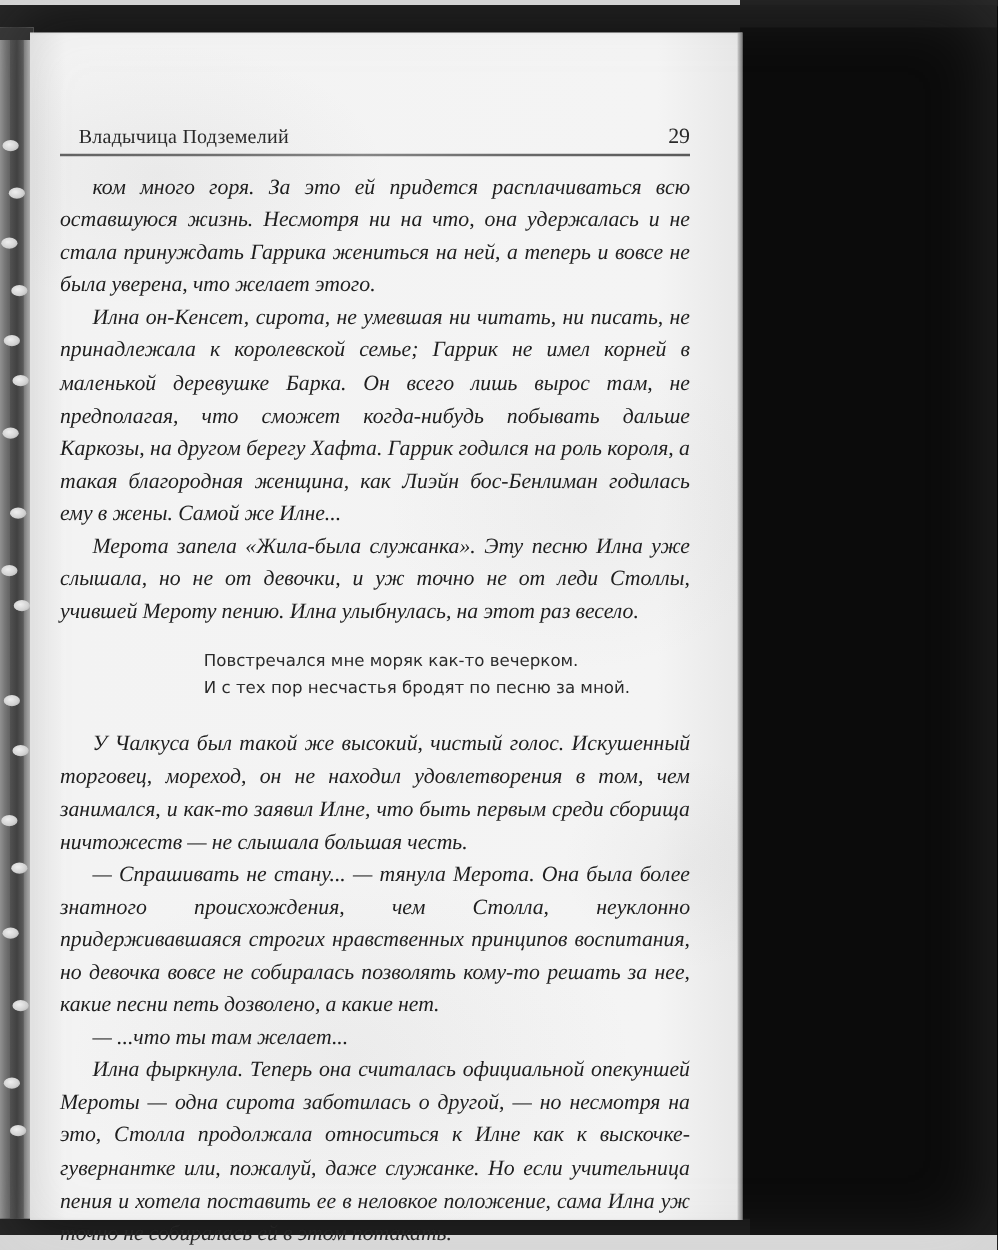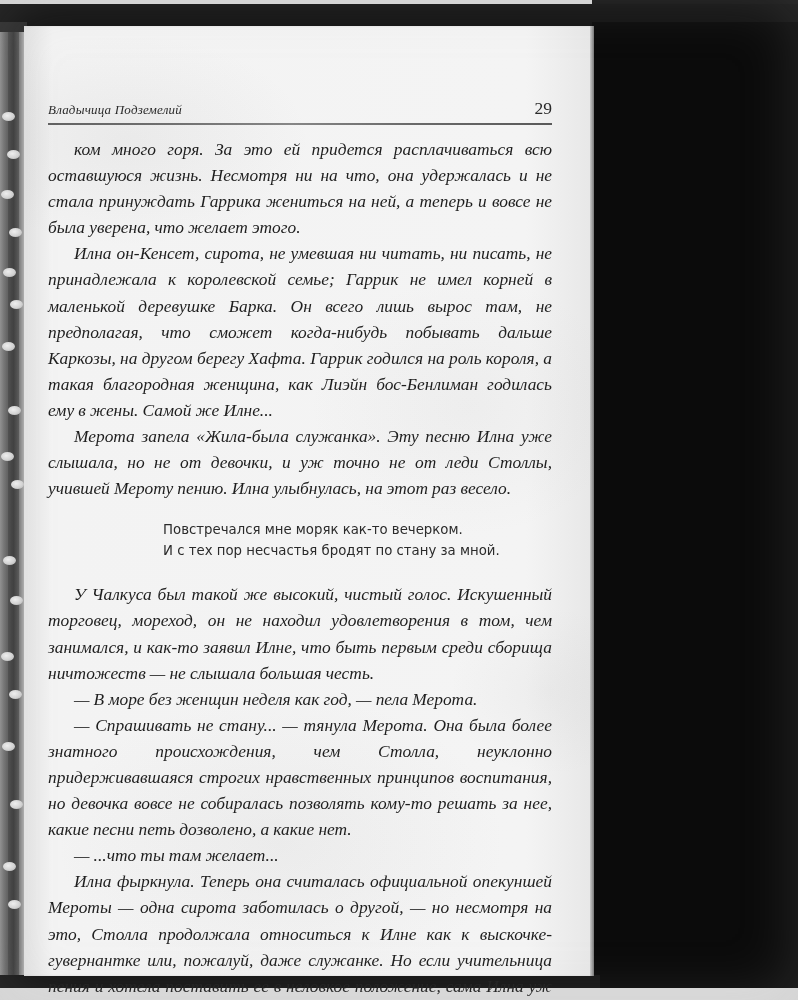--- a/index.html
+++ b/index.html
@@ -113,24 +113,24 @@
   
   .running-head {
     position: absolute;
     left: 24px; top: 72px;
     width: 504px;
     display: flex;
     align-items: baseline;
     justify-content: space-between;
   }
   .running-title {
-    font-style: italic;
-    font-size: 13px;
+    font-size: 16px;
     color: #2a2a2a;
     letter-spacing: .2px;
+    margin-left: 15px;
   }
   .running-folio {
     font-size: 17.5px;
     color: #2a2a2a;
   }
   .head-rule {
     position: absolute;
     left: 24px; top: 97px;
     width: 504px; height: 2px;
     background: linear-gradient(to right,
@@ -222,25 +222,24 @@
     <div class="head-rule"></div>
 
     <div class="column">
 
       <p class="body">ком много горя. За это ей придется расплачиваться всю оставшуюся жизнь. Несмотря ни на что, она удержалась и не стала принуждать Гаррика жениться на ней, а теперь и вовсе не была уверена, что желает этого.</p>
       <p class="body">Илна он-Кенсет, сирота, не умевшая ни читать, ни писать, не принадлежала к королевской семье; Гаррик не имел корней в маленькой деревушке Барка. Он всего лишь вырос там, не предполагая, что сможет когда-нибудь побывать дальше Каркозы, на другом берегу Хафта. Гаррик годился на роль короля, а такая благородная женщина, как Лиэйн бос-Бенлиман годилась ему в жены. Самой же Илне...</p>
       <p class="body">Мерота запела «Жила-была служанка». Эту песню Илна уже слышала, но не от девочки, и уж точно не от леди Столлы, учившей Мероту пению. Илна улыбнулась, на этот раз весело.</p>
 
       <div class="verse">
         <div class="verse-line">Повстречался мне моряк как-то вечерком.</div>
-        <div class="verse-line">И с тех пор несчастья бродят по стану за мной.</div>
+        <div class="verse-line">И с тех пор несчастья бродят по песню за мной.</div>
       </div>
 
       <p class="body">У Чалкуса был такой же высокий, чистый голос. Искушенный торговец, мореход, он не находил удовлетворения в том, чем занимался, и как-то заявил Илне, что быть первым среди сборища ничтожеств — не слышала большая честь.</p>
-      <p class="body">— В море без женщин неделя как год, — пела Мерота.</p>
       <p class="body">— Спрашивать не стану... — тянула Мерота. Она была более знатного происхождения, чем Столла, неуклонно придерживавшаяся строгих нравственных принципов воспитания, но девочка вовсе не собиралась позволять кому-то решать за нее, какие песни петь дозволено, а какие нет.</p>
       <p class="body">— ...что ты там желает...</p>
       <p class="body">Илна фыркнула. Теперь она считалась официальной опекуншей Мероты — одна сирота заботилась о другой, — но несмотря на это, Столла продолжала относиться к Илне как к выскочке-гувернантке или, пожалуй, даже служанке. Но если учительница пения и хотела поставить ее в неловкое положение, сама Илна уж точно не собиралась ей в этом потакать.</p>
 
     </div>
   </div>
 
   <div class="softener"></div>
 </div>
 

